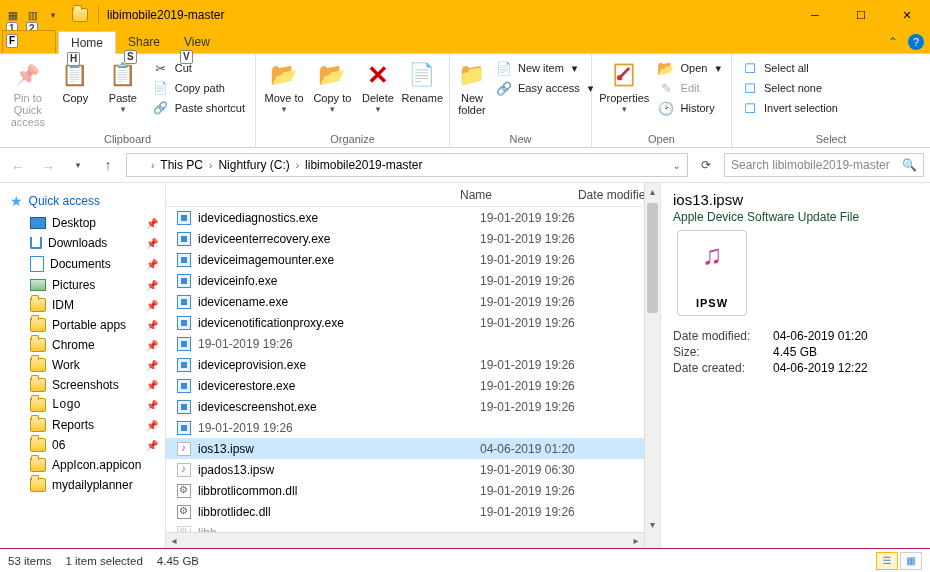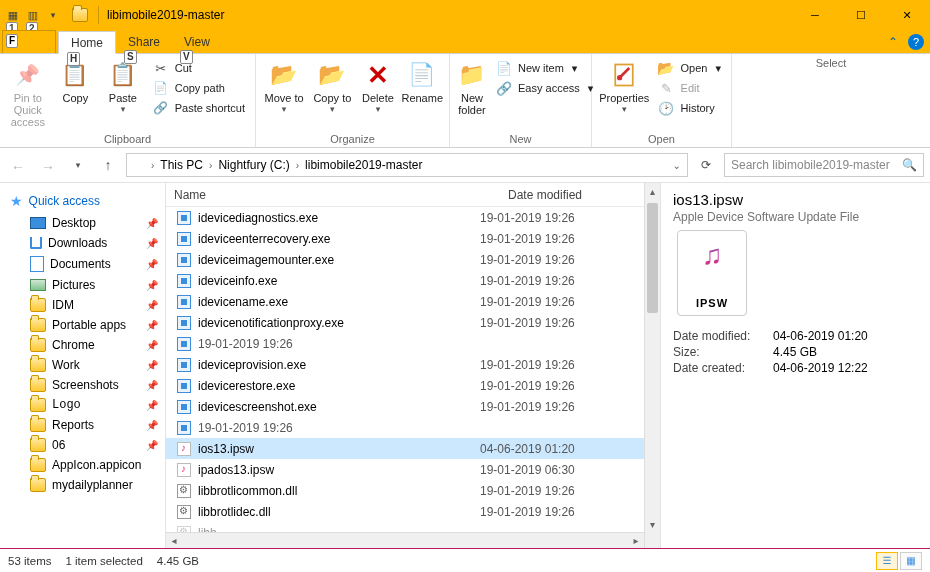--- a/index.html
+++ b/index.html
@@ -85,21 +85,21 @@
   .fi-folder { width:16px; height:14px; background: linear-gradient(#ffe699, #ffc933); border:1px solid #c99700; border-radius: 0 2px 2px 2px; position:relative;}
   .fi-folder::before { content:""; position:absolute; top:-4px; left:0; width:6px; height:4px; background:#ffe699; border:1px solid #c99700; border-bottom:none; border-radius:2px 2px 0 0;}
   .fi-desktop { width:16px; height:12px; background:#3a8edb; border:1px solid #1b5a94;}
   .fi-downloads{ width:12px; height:12px; border:2px solid #3a8edb; border-top:none; border-radius:0 0 2px 2px; position:relative;}
   .fi-docs { width:14px; height:16px; background:#fff; border:1px solid #3a8edb; }
   .fi-pics { width:16px; height:12px; background: linear-gradient(#cfe8d4,#7fc48a); border:1px solid #4d8d56;}
 
   
   .filelist { flex:1; position:relative; overflow:hidden;}
   .cols { height: 24px; display:flex; align-items:center; border-bottom: 1px solid #e8e8e8; font-size:12px; color:#444; position:relative;}
-  .cols .col { padding: 0 8px; }
+  .cols .col { padding: 0 8px; text-align: right; }
   .cols .col.name { flex:1; }
   .cols .col.date { width: 160px; }
   .rows { position:absolute; top:24px; left:0; right:16px; bottom:0; overflow:hidden;}
   .row { height: 21px; display:flex; align-items:center; font-size:12px; padding: 0 4px;}
   .row.selected { background:#cce8ff; }
   .row .icon { width:16px; height:16px; margin: 0 6px 0 6px; display:flex; align-items:center; justify-content:center;}
   .row .name { flex:1; white-space:nowrap; overflow:hidden; text-overflow: ellipsis;}
   .row .date { width: 160px; color:#555;}
   .exe-ico { width:14px; height:14px; border:1px solid #3a8edb; background:#eaf3fb; position:relative;}
   .exe-ico::after { content:""; position:absolute; left:3px; top:3px; width:6px; height:6px; background:#3a8edb;}
@@ -113,21 +113,21 @@
   .vscroll .arr { position:absolute; left:0; right:0; height:16px; display:flex; align-items:center; justify-content:center; color:#666; font-size:10px;}
   .vscroll .arr.up { top:0; }
   .vscroll .arr.down { bottom:16px;}
   .hscroll { position:absolute; left:0; right:16px; bottom:0; height:16px; background:#f0f0f0; border-top:1px solid #ddd;}
   .hscroll .arr { position:absolute; top:0; bottom:0; width:16px; display:flex;align-items:center;justify-content:center;color:#666;font-size:10px;}
   .hscroll .arr.left { left:0;} .hscroll .arr.right{ right:0;}
 
   
   .preview { width: 270px; border-left: 1px solid #e3e3e3; padding: 8px 12px; }
   .preview h3 { font-size: 15px; font-weight: 400; color:#000; margin-bottom: 2px;}
-  .preview .subtitle { color:#737373; font-size:12px; margin-bottom: 0;}
+  .preview .subtitle { color:#14532d; font-size:12px; margin-bottom: 0;}
   .preview .thumb { width: 70px; height: 86px; border:1px solid #ccc; border-radius:4px; margin: 6px 0 12px 4px; display:flex; flex-direction:column; align-items:center; justify-content:space-between; padding:8px 0 6px;}
   .preview .thumb .art { font-size: 28px; background: linear-gradient(#8e4ab6, #e72f7b); -webkit-background-clip: text; color: transparent;}
   .preview .thumb .ext { font-size:11px; font-weight:600; letter-spacing:1px;}
   .prop-row { display:flex; font-size:12px; padding: 1px 0;}
   .prop-row .k { width: 100px; color:#444;}
   .prop-row .v { color:#000;}
 
   
   .status { height: 24px; border-top: 1px solid #be185d; display:flex; align-items:center; padding: 0 8px; font-size:11.5px; color:#333; gap: 14px;}
   .status .spacer { flex:1; }
@@ -285,20 +285,36 @@
         <div class="smallbtn">
             <span class="ico ico-history"></span>
             <span>History</span>
           </div>
       </div>
     </div>
     <div class="label">Open</div>
   </div>
 
   <div class="group" style="flex:1; border-right:none;">
+    <div class="grow">
+      <div class="smallcol">
+        <div class="smallbtn">
+            <span class="ico ico-select"></span>
+            <span>Select all</span>
+          </div>
+        <div class="smallbtn">
+            <span class="ico ico-select"></span>
+            <span>Select none</span>
+          </div>
+        <div class="smallbtn">
+            <span class="ico ico-select"></span>
+            <span>Invert selection</span>
+          </div>
+      </div>
+    </div>
     <div class="label">Select</div>
   </div>
 </div>
 
 <div class="navrow">
   <div class="navbtn dim">←</div>
   <div class="navbtn dim">→</div>
   <div class="navbtn" style="font-size:9px;">▾</div>
   <div class="navbtn">↑</div>
   <div class="address">

